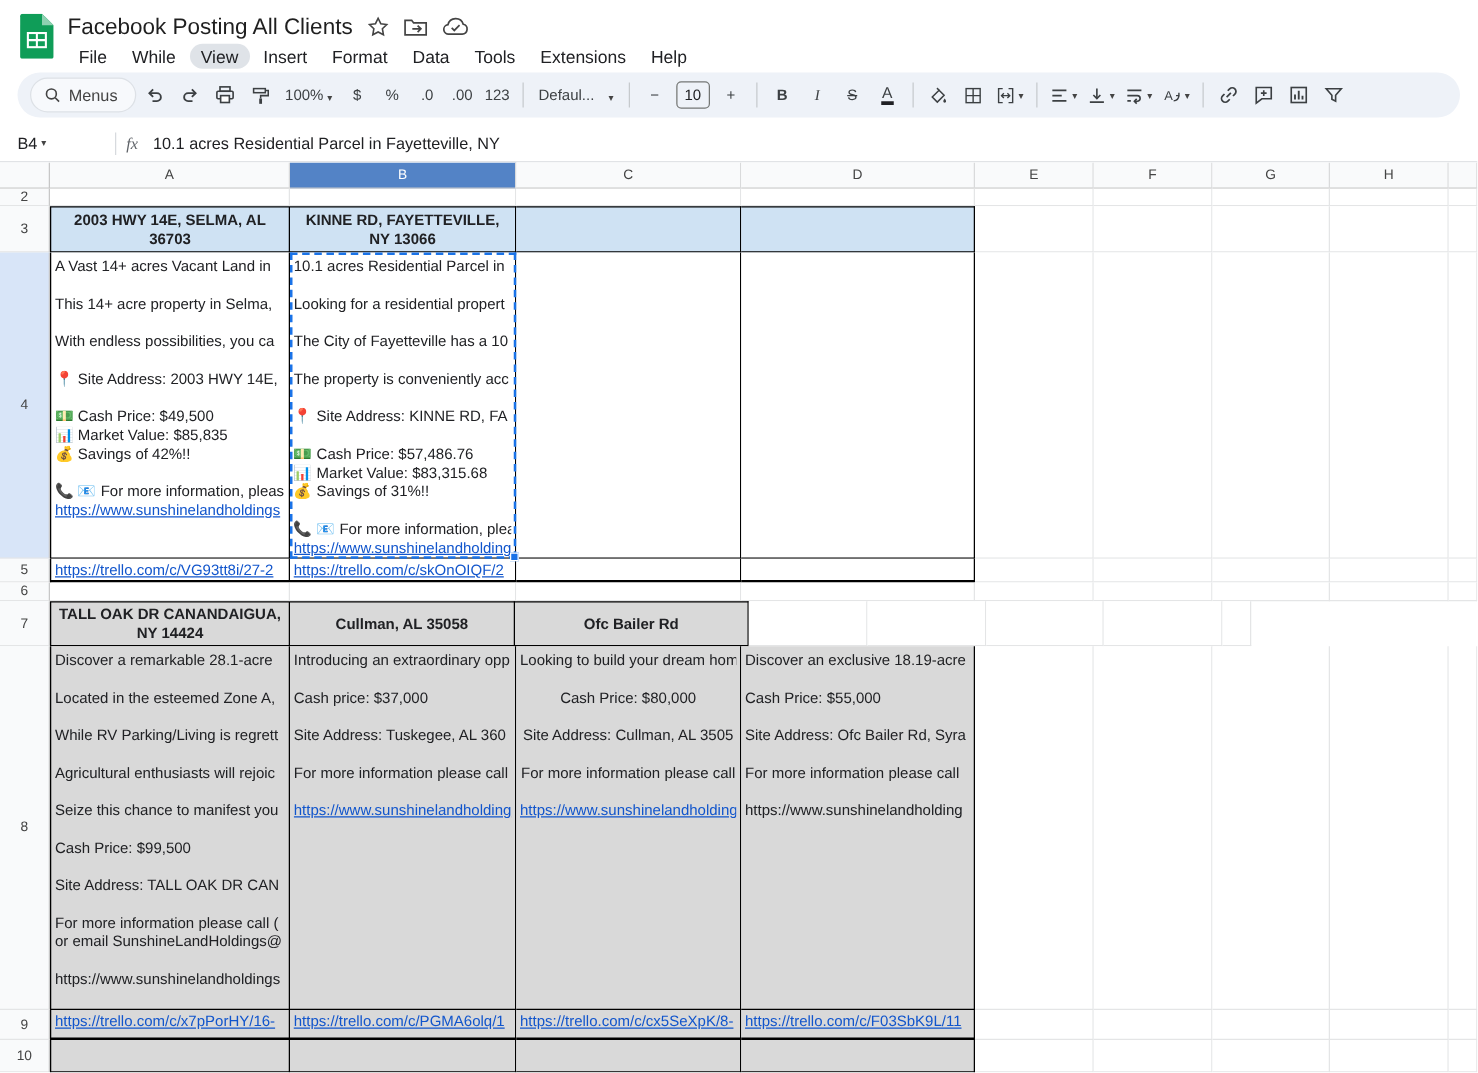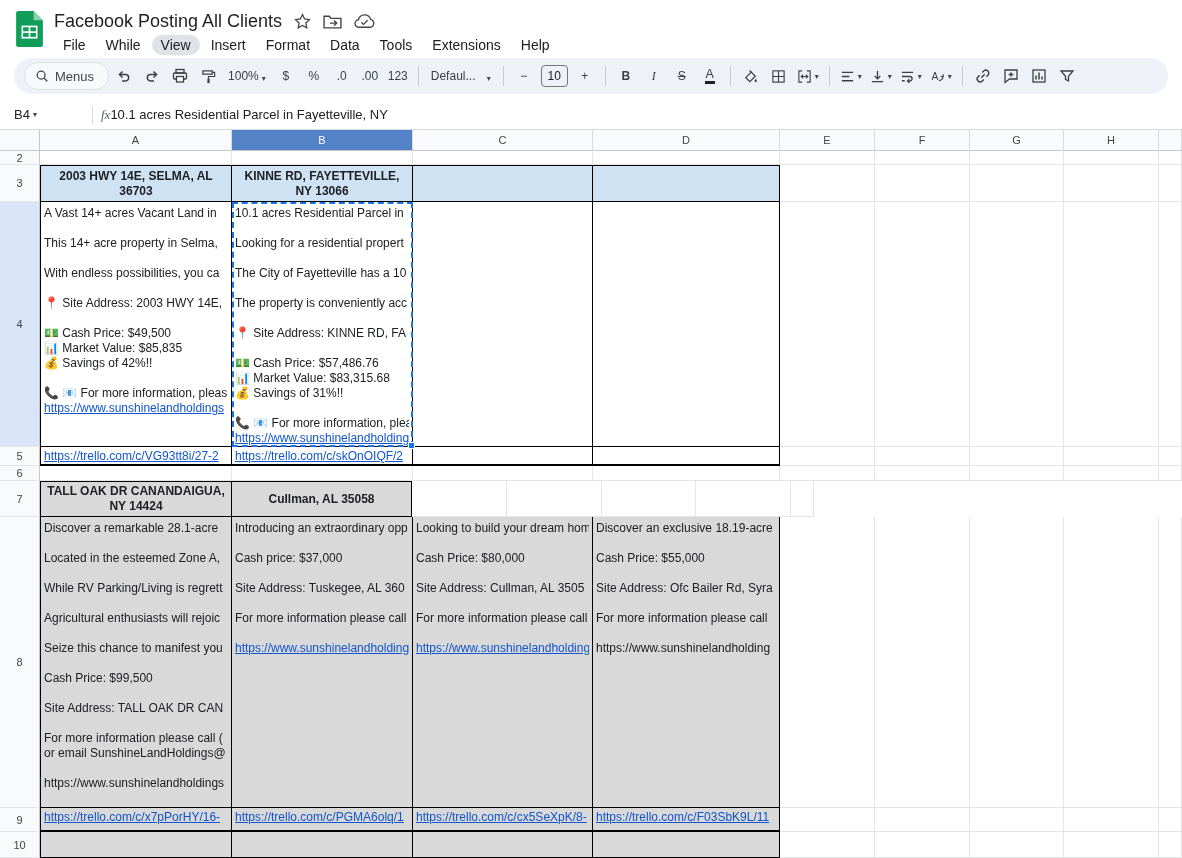--- a/index.html
+++ b/index.html
@@ -32,21 +32,21 @@
   align-items:center;justify-content:center;font-size:12px;margin:0 2px;flex:none}
 .bold{font-weight:bold}.italic{font-style:italic;font-family:"Liberation Serif",serif}
 .strike{text-decoration:line-through}
 .a-letter{font-size:12.5px;border-bottom:3px solid #202124;padding:0 1px;line-height:13px}
 .small-num{font-size:10.5px;letter-spacing:0}
 
 .formula-bar{height:30px;display:flex;align-items:center;border-bottom:1px solid #d7dade;
   font-size:13px}
 .name-box{width:88px;display:flex;align-items:center;padding-left:14px;color:#202124}
 .fb-sep{width:1px;height:18px;background:#d7dade;margin:0 8px 0 4px}
-.fx{font-family:"Liberation Serif",serif;font-style:italic;color:#5f6368;}
+.fx{font-family:"Liberation Serif",serif;font-style:italic;color:#5f6368;margin-right:12px}
 .fb-value{color:#202124;white-space:nowrap;overflow:hidden}
 
 .sheet{position:relative;width:1182px;height:728px;overflow:hidden;background:#fff}
 .col-header-row{display:flex;height:21px}
 .corner{width:40px;flex:none;background:#f9fafb;border-right:1px solid #c7c7c7;border-bottom:1px solid #c7c7c7}
 .col-h{flex:none;display:flex;align-items:center;justify-content:center;background:#f9fafb;
   border-right:1px solid #d9dadb;border-bottom:1px solid #c7c7c7;font-size:11px;color:#444}
 .col-h.active{background:var(--sel-col,#5383c6);color:#fff}
 .grid-row{display:flex}
 .gut{width:40px;flex:none;display:flex;align-items:center;justify-content:center;background:#f9fafb;
@@ -379,20 +379,21 @@
         <div class="cell" style="width: 95px;"></div>
         <div class="cell" style="width: 95px;"></div>
         <div class="cell" style="width: 94px;"></div>
         <div class="cell" style="width: 95px;"></div>
         <div class="cell" style="width: 23px;"></div>
       </div>
       <div class="grid-row" style="height: 36px;">
         <div class="gut">7</div>
         <div class="cell tc tc-left tc-top c-header" style="width: 192px; background: rgb(217, 217, 217);">TALL OAK DR CANANDAIGUA, NY 14424</div>
         <div class="cell tc tc-top c-header" style="width: 180px; background: rgb(217, 217, 217);">Cullman, AL 35058</div>
+        <div class="cell tc tc-top c-header" style="width: 187px; background: rgb(217, 217, 217);">Ofc Bailer Rd</div>
         <div class="cell" style="width: 95px;"></div>
         <div class="cell" style="width: 95px;"></div>
         <div class="cell" style="width: 94px;"></div>
         <div class="cell" style="width: 95px;"></div>
         <div class="cell" style="width: 23px;"></div>
       </div>
       <div class="grid-row" style="height: 291px;">
         <div class="gut">8</div>
         <div class="cell tc tc-left c-content" style="width: 192px; background: rgb(217, 217, 217);">
           <div class="line">Discover a remarkable 28.1-acre</div>
@@ -418,21 +419,21 @@
           <div class="line">Introducing an extraordinary opp</div>
           <div class="line"></div>
           <div class="line">Cash price: $37,000</div>
           <div class="line"></div>
           <div class="line">Site Address: Tuskegee, AL 360</div>
           <div class="line"></div>
           <div class="line">For more information please call</div>
           <div class="line"></div>
           <div class="line"><span class="link">https://www.sunshinelandholding</span></div>
         </div>
-        <div class="cell tc c-content" style="width: 180px; background: rgb(217, 217, 217);">
+        <div class="cell tc c-content" style="width: 180px; background: rgb(217, 217, 217); text-align: center;">
           <div class="line">Looking to build your dream hom</div>
           <div class="line"></div>
           <div class="line">Cash Price: $80,000</div>
           <div class="line"></div>
           <div class="line">Site Address: Cullman, AL 3505</div>
           <div class="line"></div>
           <div class="line">For more information please call</div>
           <div class="line"></div>
           <div class="line"><span class="link">https://www.sunshinelandholding</span></div>
         </div>

